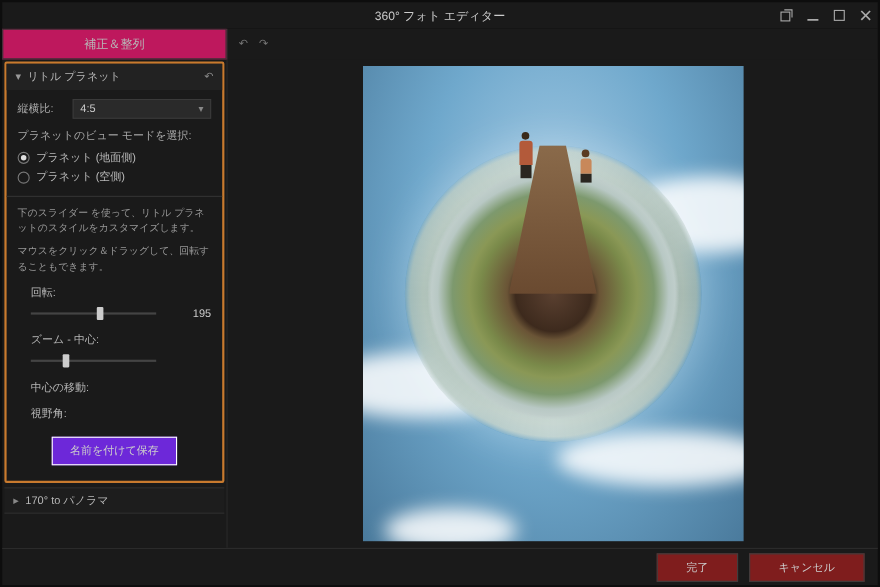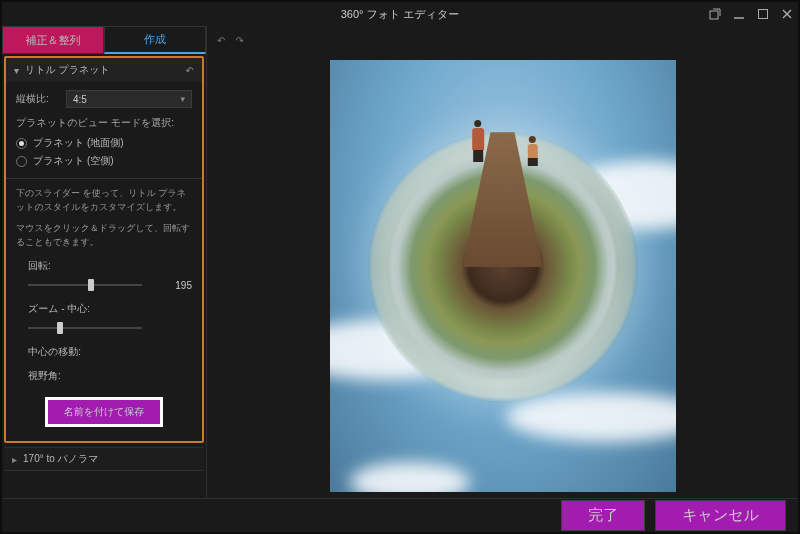--- a/index.html
+++ b/index.html
@@ -44,21 +44,21 @@
 .help-text { font-size: 9px; color: #999; line-height: 1.5; margin-bottom: 8px; }
 
 .slider-block { margin: 10px 0; }
 .slider-title { font-size: 10px; color: #b8b8b8; margin-bottom: 5px; padding-left: 12px; }
 .slider-row { display: flex; align-items: center; gap: 24px; padding-left: 12px; }
 .slider { flex: 1; height: 14px; position: relative; cursor: pointer; }
 .slider-track { position: absolute; top: 6px; left: 0; right: 0; height: 2px; background: #444; }
 .slider-thumb { position: absolute; top: 1px; width: 6px; height: 12px; background: #ccc; border-radius: 1px; transform: translateX(-50%); }
 .slider-value { width: 26px; text-align: right; font-size: 10px; color: #ccc; }
 
-.save-btn { display: block; margin: 14px auto 4px; padding: 5px 16px; background: #a21caf; border: 3px solid #ffffff; color: #ccc; font-size: 10px; cursor: pointer; }
+.save-btn { display: block; margin: 14px auto 4px; padding: 5px 16px; background: #6d28d9; border: 1px solid #ffffff; color: #ccc; font-size: 10px; cursor: pointer; }
 
 .section2 { margin-top: 4px; }
 .section2-header { height: 24px; display: flex; align-items: center; padding: 0 8px; background: #1d1d1d; border-top: 1px solid #2e2e2e; border-bottom: 1px solid #2e2e2e; cursor: pointer; }
 .section2-header .chev { margin-right: 6px; color: #888; }
 
 
 .right-panel { flex: 1; display: flex; flex-direction: column; }
 .canvas-toolbar { height: 28px; display: flex; align-items: center; padding: 0 10px; gap: 10px; }
 .tb-btn { color: #777; cursor: pointer; }
 .canvas-area { flex: 1; display: flex; align-items: center; justify-content: center; background: #1a1a1a; }
@@ -89,21 +89,21 @@
 .child { left: 50%; transform: translateX(70%); height: 28px; bottom: calc(100% - 135px + 108px); }
 .person .head { width: 7px; height: 7px; border-radius: 50%; background: #3a2a1a; margin: 0 auto; }
 .person .body { width: 12px; height: 22px; background: #b35a3a; margin: 1px auto 0; border-radius: 3px 3px 0 0; }
 .person .legs { width: 10px; height: 12px; background: #2a2620; margin: 0 auto; }
 .child .body { height: 14px; background: #c8885a; width: 10px;}
 .child .legs { height: 8px; }
 .child .head { background: #5a3a20;}
 
 
 .footer { height: 34px; background: #1a1a1a; border-top: 1px solid #2e2e2e; display: flex; align-items: center; justify-content: flex-end; padding: 0 12px; gap: 10px; }
-.footer-btn { padding: 5px 26px; background: #a21caf; border: 1px solid #3e3e3e; color: #ccc; font-size: 15px; cursor: pointer; }
+.footer-btn { padding: 5px 26px; background: #7f1d1d; border: 1px solid #3e3e3e; color: #ccc; font-size: 10px; cursor: pointer; }
 </style>
 </head>
 <body>
 
 <div class="outer">
   <div class="titlebar">
     <div class="title">360° フォト エディター</div>
     <div class="win-controls">
       <div class="win-btn">
           <svg viewBox="0 0 12 12">
@@ -127,21 +127,20 @@
             <line x1="10" y1="2" x2="2" y2="10" stroke="currentColor" stroke-width="1.5"></line>
           </svg>
         </div>
     </div>
   </div>
 
   <div class="body">
     <div class="left-panel">
       <div class="tabs">
         <div class="tab">補正＆整列</div>
-        <div class="tab active">作成</div>
       </div>
       <div class="panel-content">
         <div class="section">
           <div class="section-header">
             <span class="chev">▾</span>
             <span>リトル プラネット</span>
             <span class="undo">↶</span>
           </div>
           <div class="section-body">
             <div class="row">

